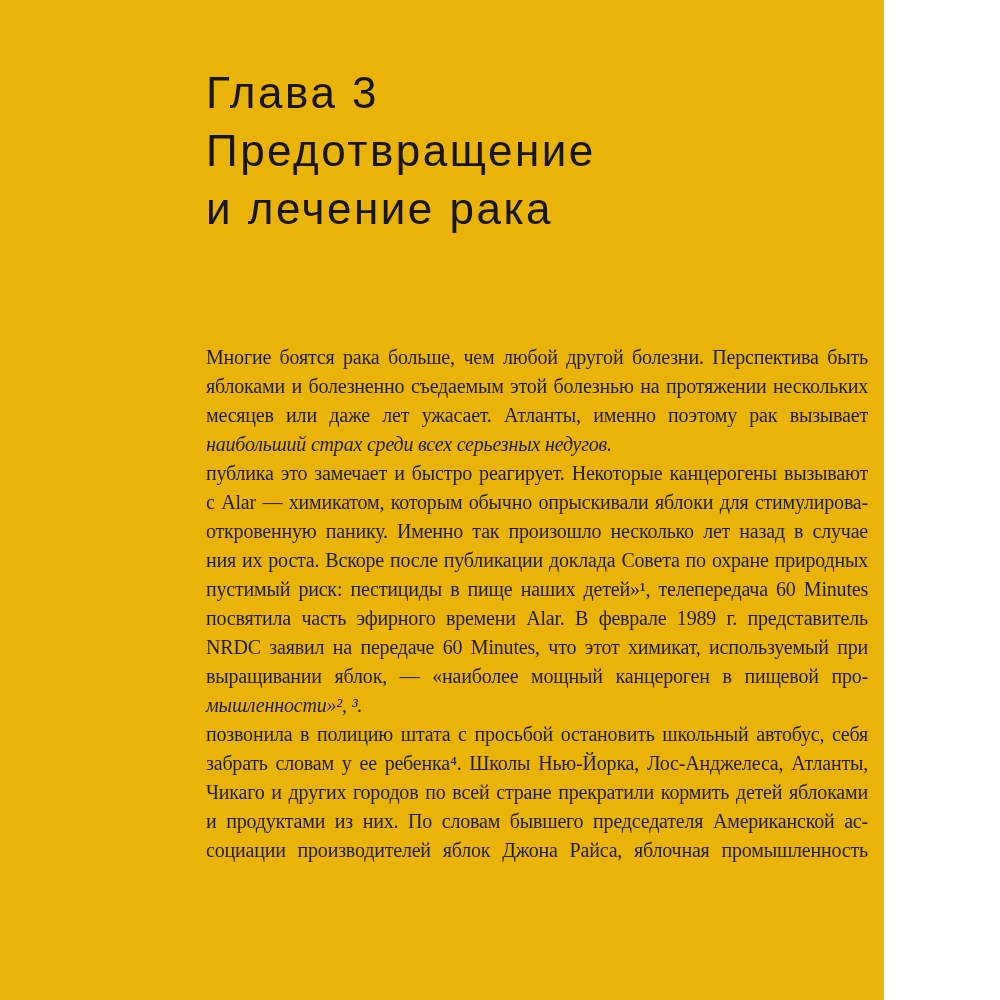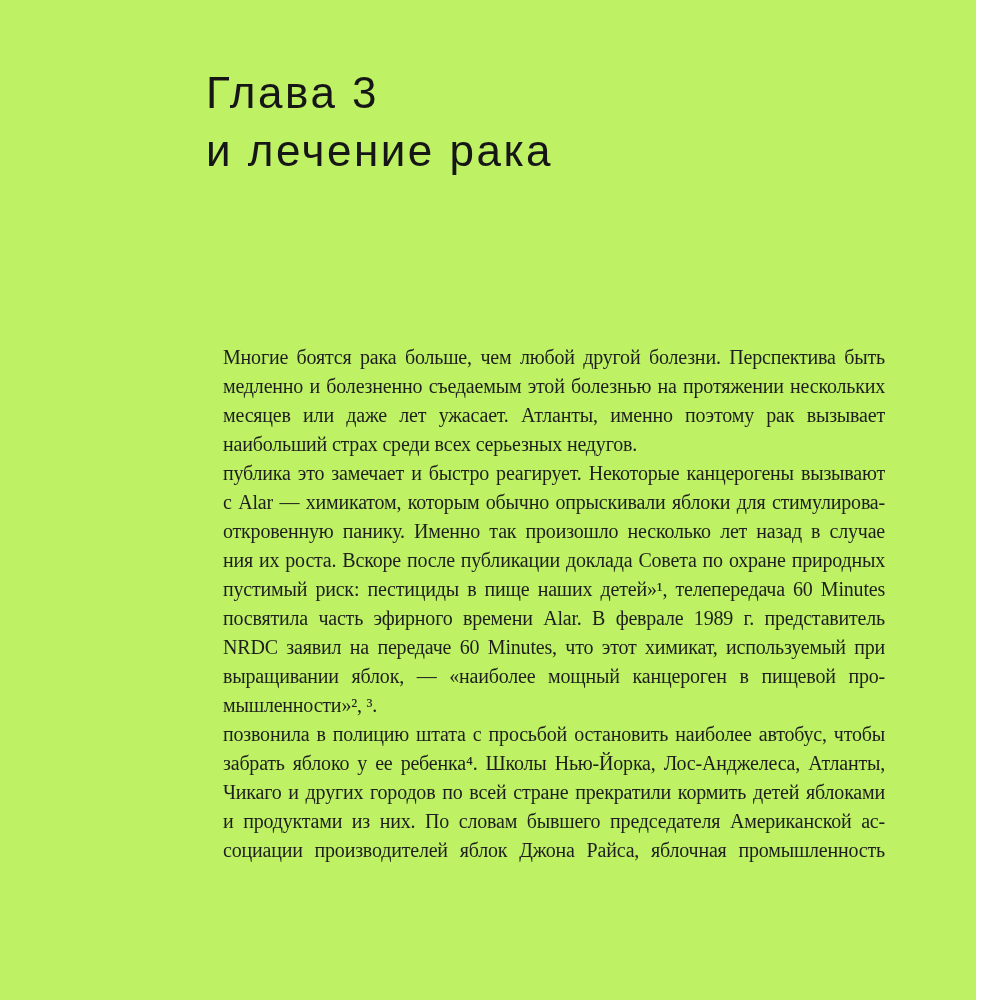--- a/index.html
+++ b/index.html
@@ -2,23 +2,23 @@
 <html lang="ru"><head>
 <meta charset="utf-8">
 <style>
   html, body {
     margin: 0;
     padding: 0;
     background: #ffffff;
   }
   .page {
     position: relative;
-    width: 976px;
+    width: 884px;
     height: 1000px;
-    background: #bef264;
+    background: #eab308;
     overflow: hidden;
     font-family: "Liberation Serif", serif;
   }
   .heading {
     position: absolute;
     top: 64px;
     left: 206px;
     width: 662px;
     margin: 0;
     font-family: "Liberation Sans", sans-serif;
@@ -27,70 +27,72 @@
     line-height: 58px;
     letter-spacing: 2.5px;
     color: #161616;
   }
   .heading-line {
     white-space: nowrap;
   }
   .body-text {
     position: absolute;
     top: 343px;
-    left: 223px;
+    left: 206px;
     width: 662px;
     font-family: "Liberation Serif", serif;
     font-size: 20px;
     line-height: 29px;
     letter-spacing: -0.2px;
     color: #1e1e1e;
   }
   .paragraph {
     margin: 0;
   }
   .text-line {
     white-space: nowrap;
     text-align: justify;
     text-align-last: justify;
   }
   .text-line.indent-first {
     text-indent: 30px;
   }
   .text-line.para-end {
     text-align-last: left;
+    font-style: italic;
   }
 </style>
 </head>
 <body>
 
 <div class="page">
   <h1 class="heading">
     <div class="heading-line">Глава 3</div>
+    <div class="heading-line">Предотвращение</div>
     <div class="heading-line">и лечение рака</div>
   </h1>
   <div class="body-text">
       <div class="paragraph">
         <div class="text-line">Многие боятся рака больше, чем любой другой болезни. Перспектива быть</div>
-        <div class="text-line">медленно и болезненно съедаемым этой болезнью на протяжении нескольких</div>
+        <div class="text-line">яблоками и болезненно съедаемым этой болезнью на протяжении нескольких</div>
         <div class="text-line">месяцев или даже лет ужасает. Атланты, именно поэтому рак вызывает</div>
         <div class="text-line para-end">наибольший страх среди всех серьезных недугов.</div>
       </div>
       <div class="paragraph">
         <div class="text-line">публика это замечает и быстро реагирует. Некоторые канцерогены вызывают</div>
         <div class="text-line">с Alar — химикатом, которым обычно опрыскивали яблоки для стимулирова-</div>
         <div class="text-line">откровенную панику. Именно так произошло несколько лет назад в случае</div>
         <div class="text-line">ния их роста. Вскоре после публикации доклада Совета по охране природных</div>
         <div class="text-line">пустимый риск: пестициды в пище наших детей»¹, телепередача 60 Minutes</div>
         <div class="text-line">посвятила часть эфирного времени Alar. В феврале 1989 г. представитель</div>
         <div class="text-line">NRDC заявил на передаче 60 Minutes, что этот химикат, используемый при</div>
         <div class="text-line">выращивании яблок, — «наиболее мощный канцероген в пищевой про-</div>
         <div class="text-line para-end">мышленности»², ³.</div>
       </div>
       <div class="paragraph">
-        <div class="text-line">позвонила в полицию штата с просьбой остановить наиболее автобус, чтобы</div>
-        <div class="text-line">забрать яблоко у ее ребенка⁴. Школы Нью-Йорка, Лос-Анджелеса, Атланты,</div>
+        <div class="text-line">позвонила в полицию штата с просьбой остановить школьный автобус, себя</div>
+        <div class="text-line">забрать словам у ее ребенка⁴. Школы Нью-Йорка, Лос-Анджелеса, Атланты,</div>
         <div class="text-line">Чикаго и других городов по всей стране прекратили кормить детей яблоками</div>
         <div class="text-line">и продуктами из них. По словам бывшего председателя Американской ас-</div>
         <div class="text-line">социации производителей яблок Джона Райса, яблочная промышленность</div>
       </div>
     </div>
 </div>
 
 </body></html>

